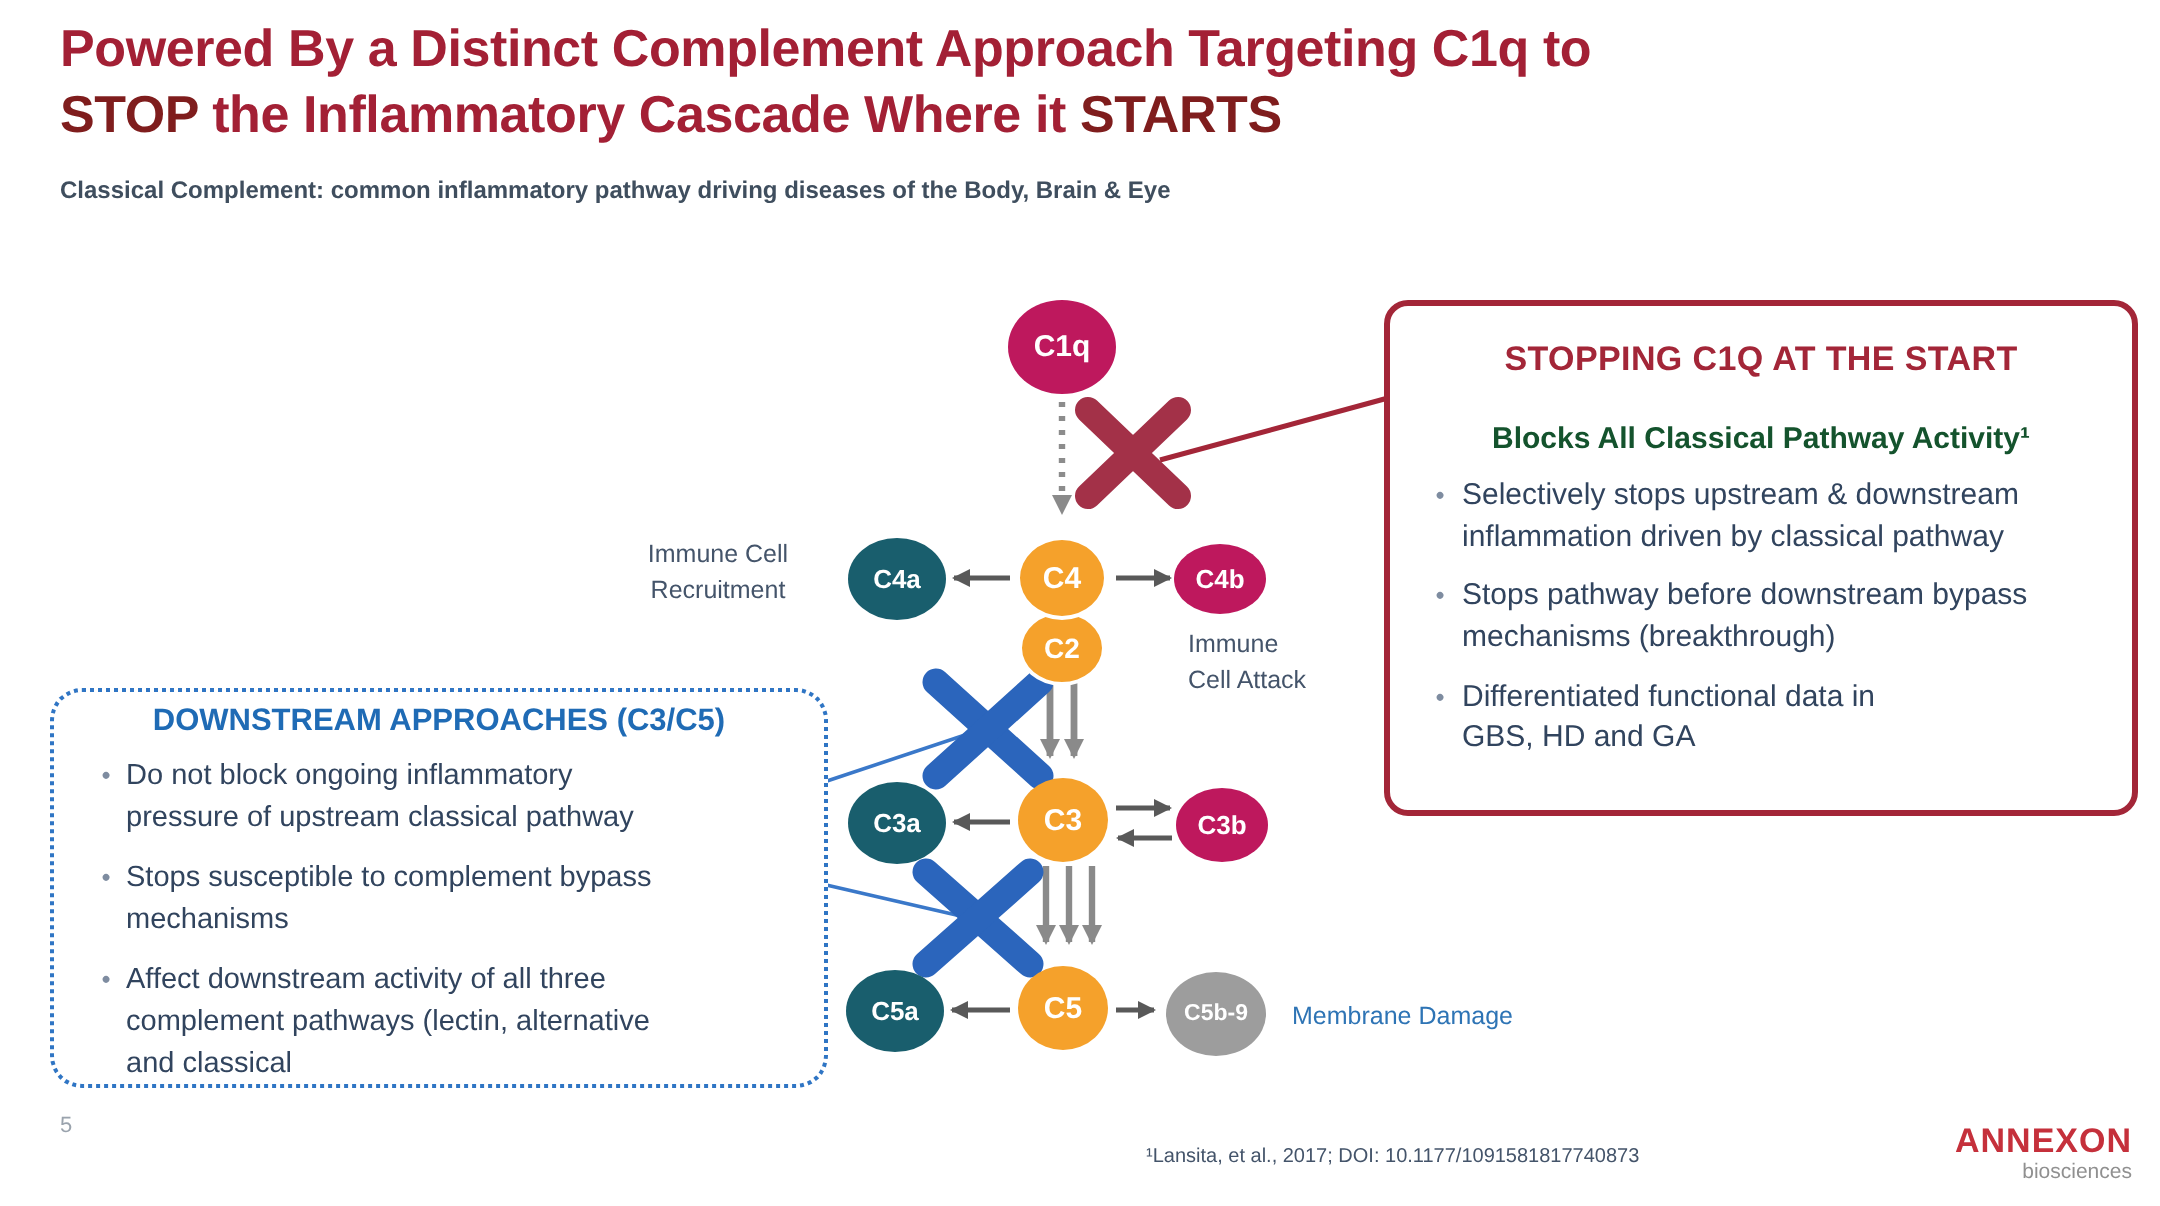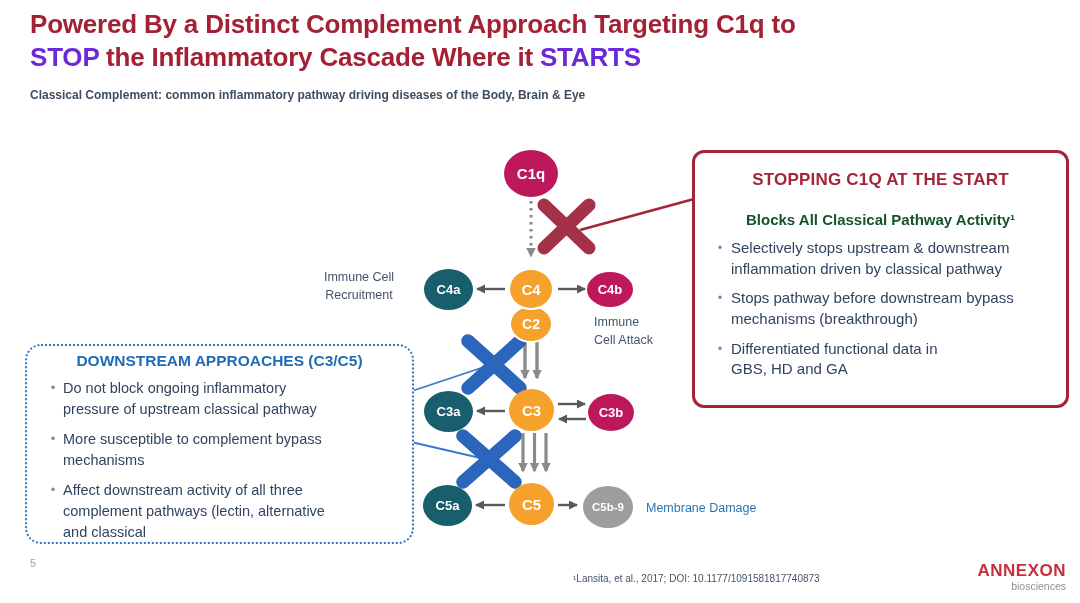--- a/index.html
+++ b/index.html
@@ -5,21 +5,21 @@
   html,body{margin:0;padding:0;background:#e8e8e8;}
   .slide{
     position:relative;width:1080px;height:603px;background:#ffffff;
     font-family:"Liberation Sans",sans-serif;overflow:hidden;margin:0 auto;
   }
   
   .title{
     position:absolute;left:30px;top:8px;width:1010px;
     font-size:26px;font-weight:bold;line-height:1.25;color:#A32035;letter-spacing:-0.2px;
   }
-  .title .teal{color:#6d28d9;}
+  .title .teal{color:#7f1d1d;}
   .subtitle{
     position:absolute;left:30px;top:88px;width:1010px;
     font-size:12px;font-weight:bold;color:#3F4E5E;
   }
   
   .overlay{position:absolute;left:0;top:0;width:1080px;height:603px;}
   .node{
     position:absolute;border-radius:50%;color:#ffffff;font-weight:bold;
     display:flex;align-items:center;justify-content:center;box-sizing:border-box;
     text-align:center;
@@ -177,21 +177,21 @@
   <div class="blue-box">
     <div class="bb-title">DOWNSTREAM APPROACHES (C3/C5)</div>
     <ul class="bullets">
       <li>
         <span class="dot">•</span>
         <span class="btext">Do not block ongoing inflammatory
 pressure of upstream classical pathway</span>
       </li>
       <li>
         <span class="dot">•</span>
-        <span class="btext">More susceptible to complement bypass
+        <span class="btext">Stops susceptible to complement bypass
 mechanisms</span>
       </li>
       <li>
         <span class="dot">•</span>
         <span class="btext">Affect downstream activity of all three
 complement pathways (lectin, alternative
 and classical</span>
       </li>
     </ul>
   </div>

